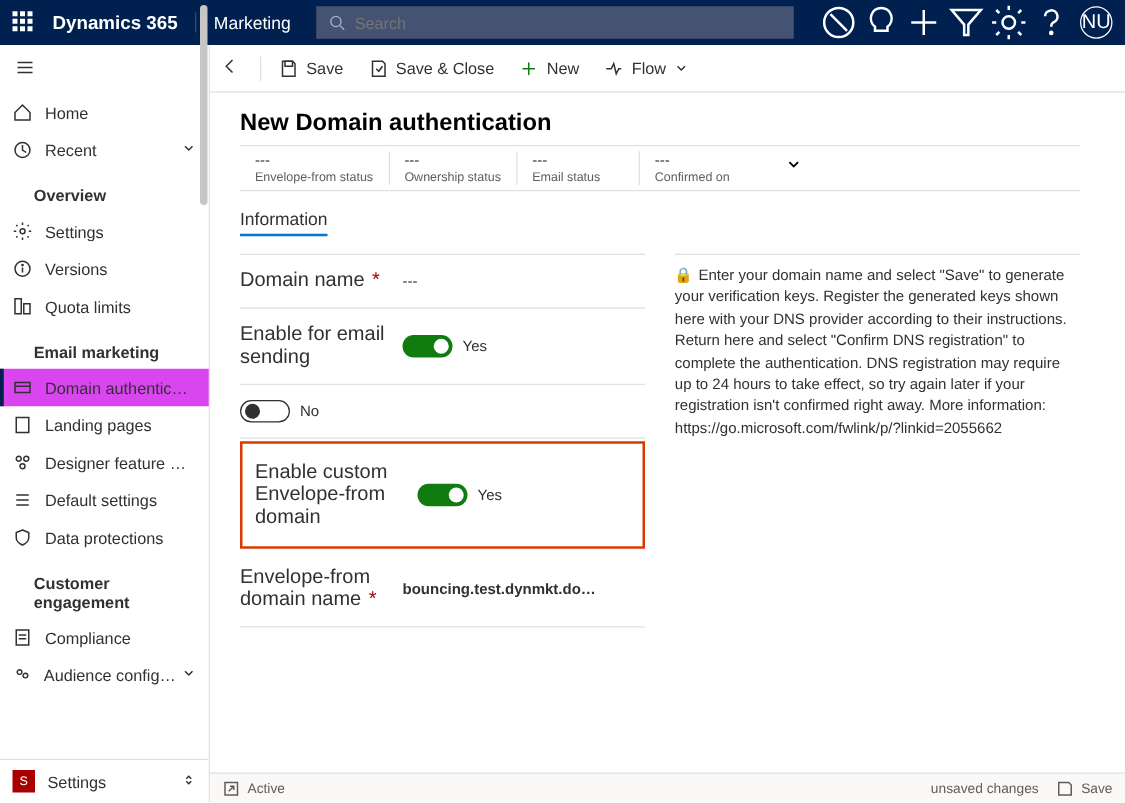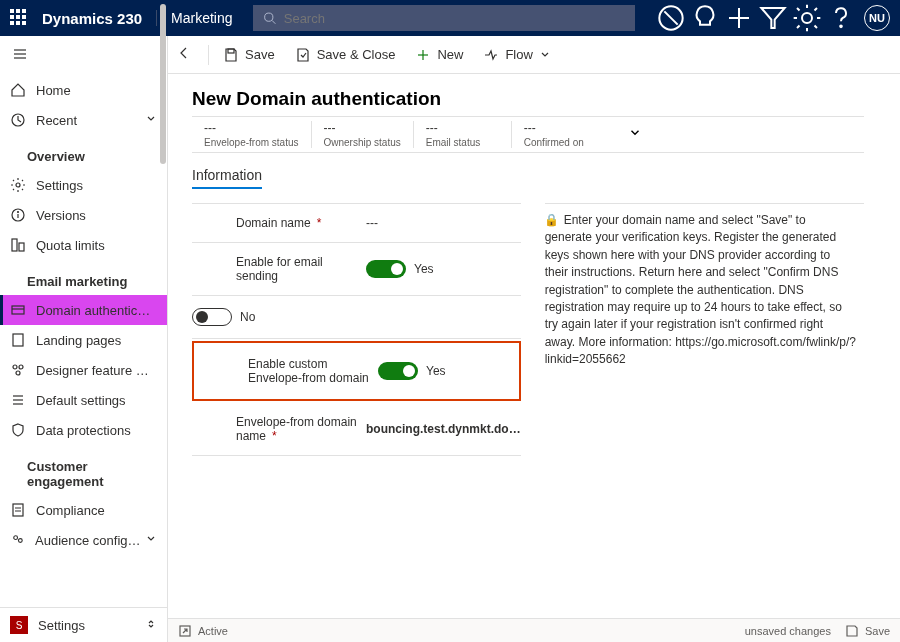--- a/index.html
+++ b/index.html
@@ -10,21 +10,21 @@
   .waffle { width: 18px; height: 18px; display: grid; grid-template-columns: repeat(3,4px); grid-template-rows: repeat(3,4px); gap: 2px; margin-right: 14px; cursor:pointer; }
   .waffle div { background: #fff; }
   .brand { font-weight: 600; font-size: 15px; margin-right: 14px; }
   .module { border-left: 1px solid #3a4a6a; padding: 0 14px; font-size: 14px; }
   .searchbox { flex: 0 0 382px; height: 26px; background: #465272; display: flex; align-items: center; padding: 0 10px; color: #aeb6cc; margin-left: 6px; }
   .searchbox svg { width: 14px; height: 14px; margin-right: 8px; }
   .searchbox input { background: transparent; border: none; outline: none; color: #dfe3ef; font-size: 13px; width: 100%; }
   .top-actions { margin-left: auto; display: flex; align-items: center; gap: 4px; padding-right: 10px; }
   .top-actions .icon-btn { width: 30px; height: 36px; display: flex; align-items: center; justify-content: center; cursor:pointer; }
   .top-actions svg { stroke: #fff; fill: none; }
-  .avatar { width: 26px; height: 26px; border: 1px solid #fff; border-radius: 50%; display: flex; align-items: center; justify-content: center; font-size: 11px; margin-left: 4px; font-weight: bold; }
+  .avatar { width: 26px; height: 26px; border: 1px solid #fff; border-radius: 50%; display: flex; align-items: center; justify-content: center; font-size: 16px; margin-left: 4px; }
 
   
   .main { display: flex; height: calc(100% - 36px); }
   .sidebar { width: 168px; border-right: 1px solid #e1e1e1; display: flex; flex-direction: column; font-size: 13px; color: #323130; background:#fff; }
   .sidebar .ham { padding: 10px 12px; cursor:pointer; }
   .sidebar .ham svg { width: 16px; height: 16px; }
   .side-item { display: flex; align-items: center; padding: 7px 10px; cursor: pointer; }
   .side-item.active { background: #d946ef; border-left: 3px solid #002050; padding-left: 7px; }
   .side-item .ico { width: 16px; height: 16px; margin-right: 10px; display:flex; align-items:center; justify-content:center; }
   .side-item .chev { margin-left: auto; }
@@ -54,21 +54,21 @@
 
   .tab { margin-top: 14px; font-size: 14px; font-weight: 400; color: #323130; display:inline-block; border-bottom: 2px solid #0078d4; padding-bottom: 4px; }
 
   .form-area { display: flex; gap: 24px; margin-top: 14px; }
   .form-col { flex: 1 1 50%; }
   .help-col { flex: 1 1 50%; font-size: 12px; color: #323130; line-height: 1.45; padding-right: 8px; border-top: 1px solid #e1e1e1; padding-top:8px; }
   .help-col .lock { font-size: 12px; margin-right: 4px; }
 
   .field-row { display: flex; align-items: center; padding: 12px 0; border-bottom: 1px solid #e1e1e1; }
   .field-row:first-child { border-top: 1px solid #e1e1e1; }
-  .field-label { width: 130px; font-size: 12px; color: #323130; margin-left: 44px; }
+  .field-label { width: 130px; font-size: 16px; color: #323130; }
   .req { color: #a80000; margin-left: 6px; }
   .field-val { font-size: 12px; color: #323130; display:flex; align-items:center; }
   .toggle { width: 40px; height: 18px; border-radius: 10px; position: relative; margin-right: 8px; }
   .toggle.on { background: #107c10; }
   .toggle.off { background: #fff; border: 1px solid #323130; }
   .toggle .knob { width: 12px; height: 12px; background: #fff; border-radius: 50%; position: absolute; top: 3px; }
   .toggle.on .knob { right: 3px; }
   .toggle.off .knob { left: 3px; background: #323130; top:2px; }
   .toggle-label { font-size: 12px; }
 
@@ -92,21 +92,21 @@
     <div></div>
       <div></div>
       <div></div>
       <div></div>
       <div></div>
       <div></div>
       <div></div>
       <div></div>
       <div></div>
   </div>
-  <div class="brand">Dynamics 230</div>
+  <div class="brand">Dynamics 365</div>
   <div class="module">Marketing</div>
   <div class="searchbox">
     <svg viewBox="0 0 16 16">
         <circle cx="7" cy="7" r="5"></circle>
         <line x1="11" y1="11" x2="15" y2="15"></line>
       </svg>
     <input placeholder="Search" style="">
   </div>
   <div class="top-actions">
     <div class="icon-btn">

